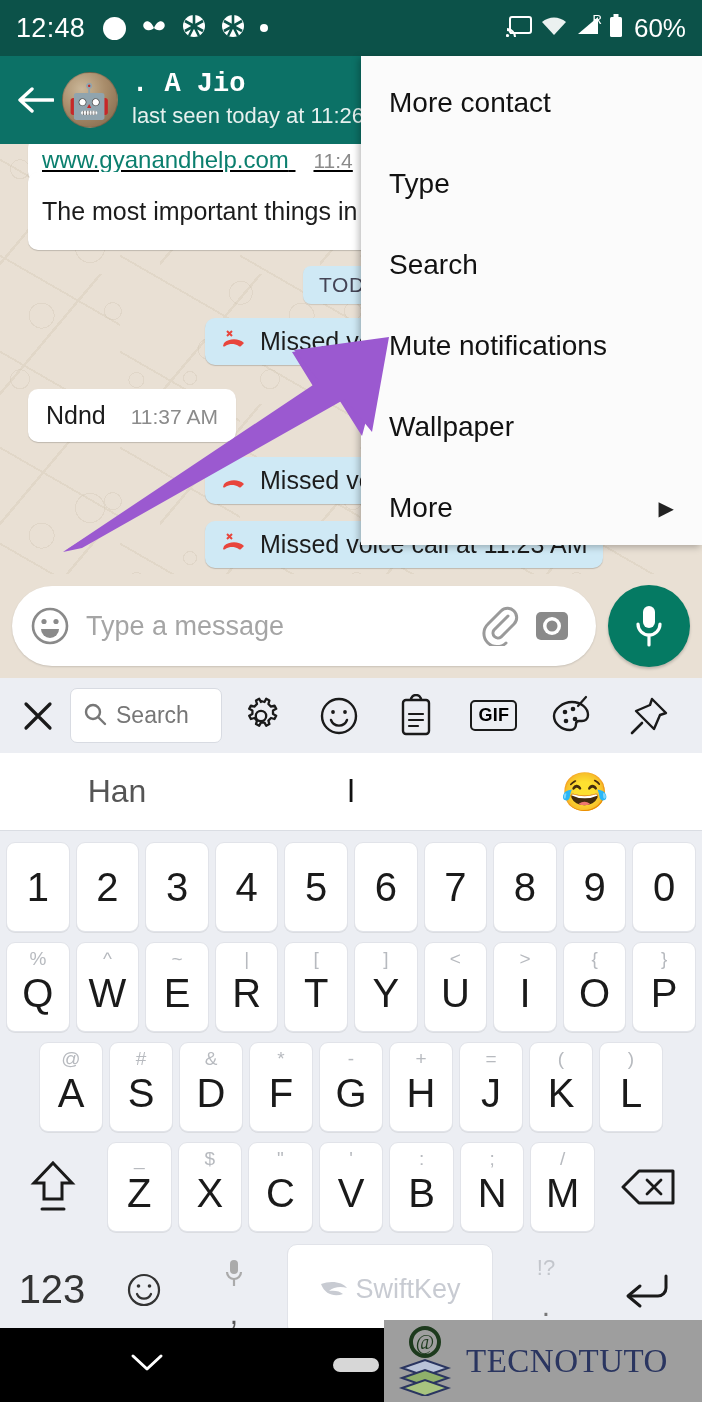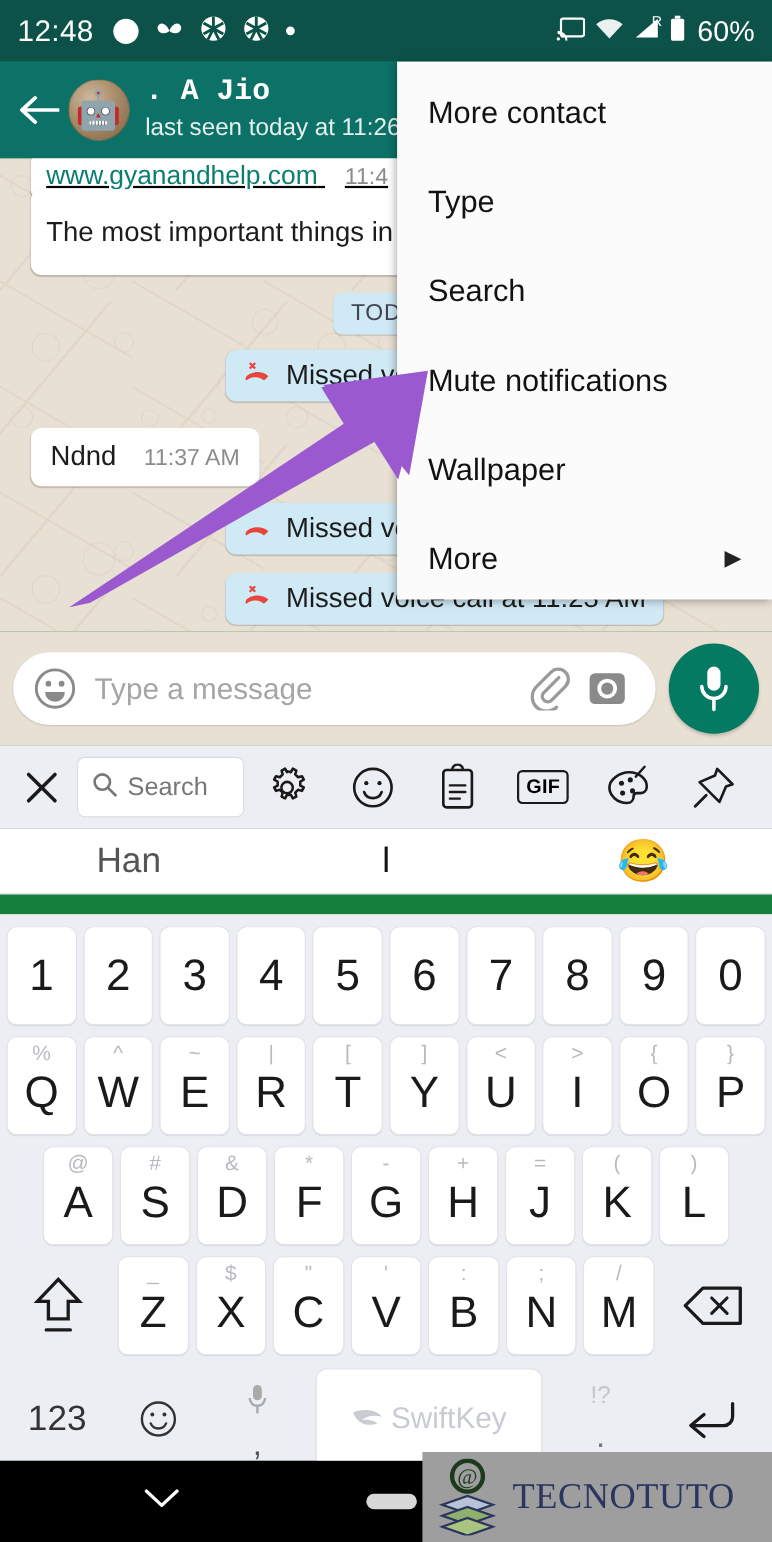--- a/index.html
+++ b/index.html
@@ -141,21 +141,21 @@
   }
   #input-bar .doodle-bg {
     position:absolute; inset:0; opacity:.45;
     background-image:
       radial-gradient(circle at 20% 40%, transparent 10px, #d8cdbd 10px, #d8cdbd 11px, transparent 11px),
       radial-gradient(circle at 70% 70%, transparent 8px, #d8cdbd 8px, #d8cdbd 9px, transparent 9px);
     background-size: 230px 180px, 260px 200px;
   }
   #msg-field {
     position:relative;
-    flex: 1; height: 66px; background:#fff; border-radius: 40px;
+    flex: 1; height: 80px; background:#fff; border-radius: 40px;
     display:flex; align-items:center; padding: 0 18px 0 16px;
     box-shadow: 0 1px 2px rgba(0,0,0,.14);
   }
   #emoji-btn { width: 44px; height:44px; flex:none; display:flex; align-items:center; justify-content:center; }
   #msg-placeholder { flex:1; margin-left: 14px; color:#a5a5a5; font-size: 27px; }
   #attach-btn, #camera-btn { width: 52px; flex:none; display:flex; align-items:center; justify-content:center; }
   #mic-btn {
     position:relative;
     width: 82px; height: 82px; border-radius:50%; background: var(--teal,#057a63);
     margin-left: 12px; flex:none;
@@ -178,21 +178,21 @@
   #kb-search-label { color:#767676; font-size: 23px; }
   .kb-tool { flex:1; display:flex; align-items:center; justify-content:center;text-align:center; }
   .gif-box {
     border: 2.5px solid #1a1a1a; border-radius: 5px;
     font-size: 18px; font-weight: 700; padding: 3px 6px; letter-spacing:.3px;
   }
 
   
   #suggestions {
     position:absolute; top: 753px; left: 0;
-    width: 702px; height: 60px;
+    width: 702px; height: 78px;
     background:#ffffff;
     display:flex; align-items:center;
     border-bottom: 1px solid #dadde3;
   }
   .sug { flex:1; text-align:center; font-size: 32px; color:#555; }
   .sug.cursorbar { color:#111; font-weight:300; }
   .sug.emoji { font-size: 38px; }
 
   
   #keyboard {
@@ -224,21 +224,21 @@
   #row-z { padding: 0 0; }
   #row-z .key { flex: 1; }
   .func {
     background: transparent; border: none; box-shadow:none;
     display:flex; align-items:center; justify-content:center;
     height: 90px;
   }
   #shift-key { width: 95px; flex: none !important; }
   #back-key { width: 95px; flex: none !important; }
   #row-bottom { height: 105px; }
-  #key-123 { width: 92px; flex:none; background:transparent; border:none; box-shadow:none; font-size: 32px; color:#333; }
+  #key-123 { width: 92px; flex:none; background:transparent; border:none; box-shadow:none; font-size: 40px; color:#333; }
   #key-emoji-kb { width: 80px; flex:none; background:transparent; border:none; box-shadow:none; }
   #key-comma { width: 88px; flex:none; background:transparent; border:none; box-shadow:none; position:relative;}
   #key-comma .mic-small { position:absolute; top: 8px; left:50%; transform:translateX(-50%); }
   #key-comma .comma-ch { position:absolute; bottom: 4px; left: 50%; transform:translateX(-50%); font-size: 30px; color:#555; }
   #key-space { flex: 1; background:#fff; border:1px solid #e1e3e9; border-radius: 10px; height: 92px; margin: 0 6px;
                display:flex; align-items:center; justify-content:center; }
   #space-brand { color:#c8cbd2; font-size: 27px; display:flex; align-items:center; gap: 6px; }
   #key-period { width: 88px; flex:none; background:transparent; border:none; box-shadow:none; position:relative; }
   #key-period .hint2 { position:absolute; top: 10px; left:50%; transform:translateX(-50%); font-size:22px; color:#c3c6cc;}
   #key-period .dot { position:absolute; bottom: 12px; left:50%; transform:translateX(-50%); font-size:30px; color:#777;}

